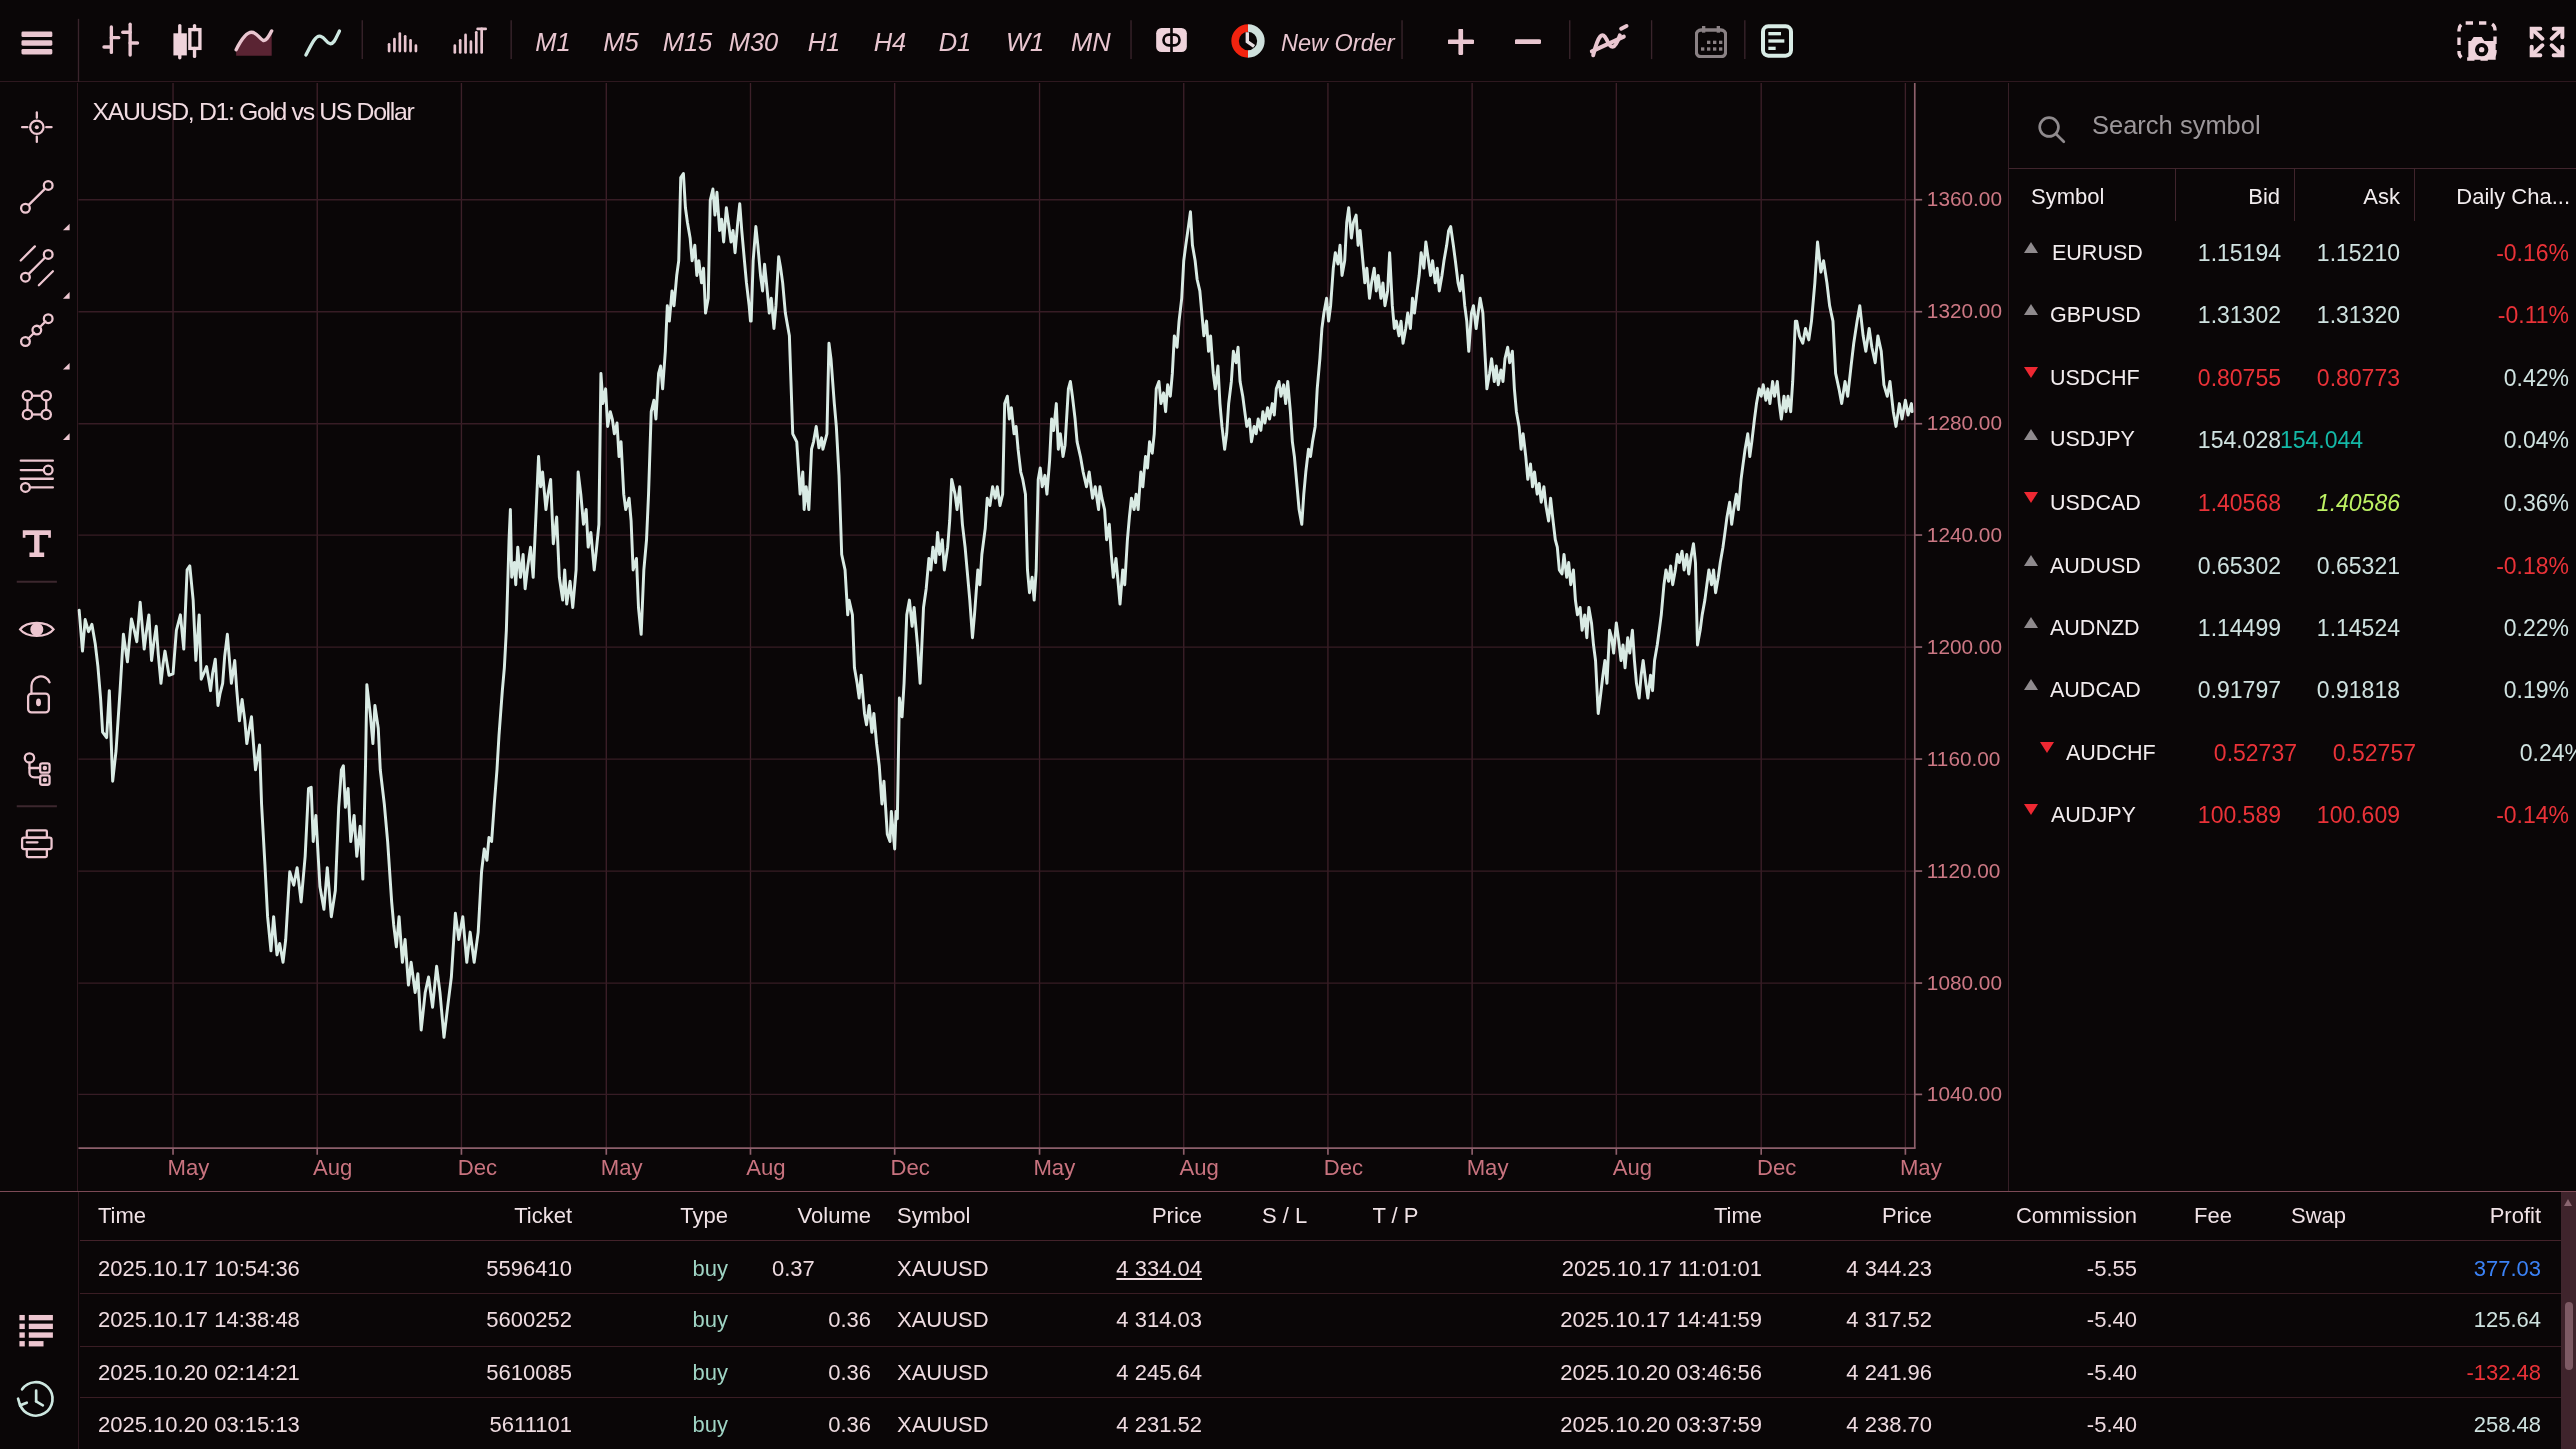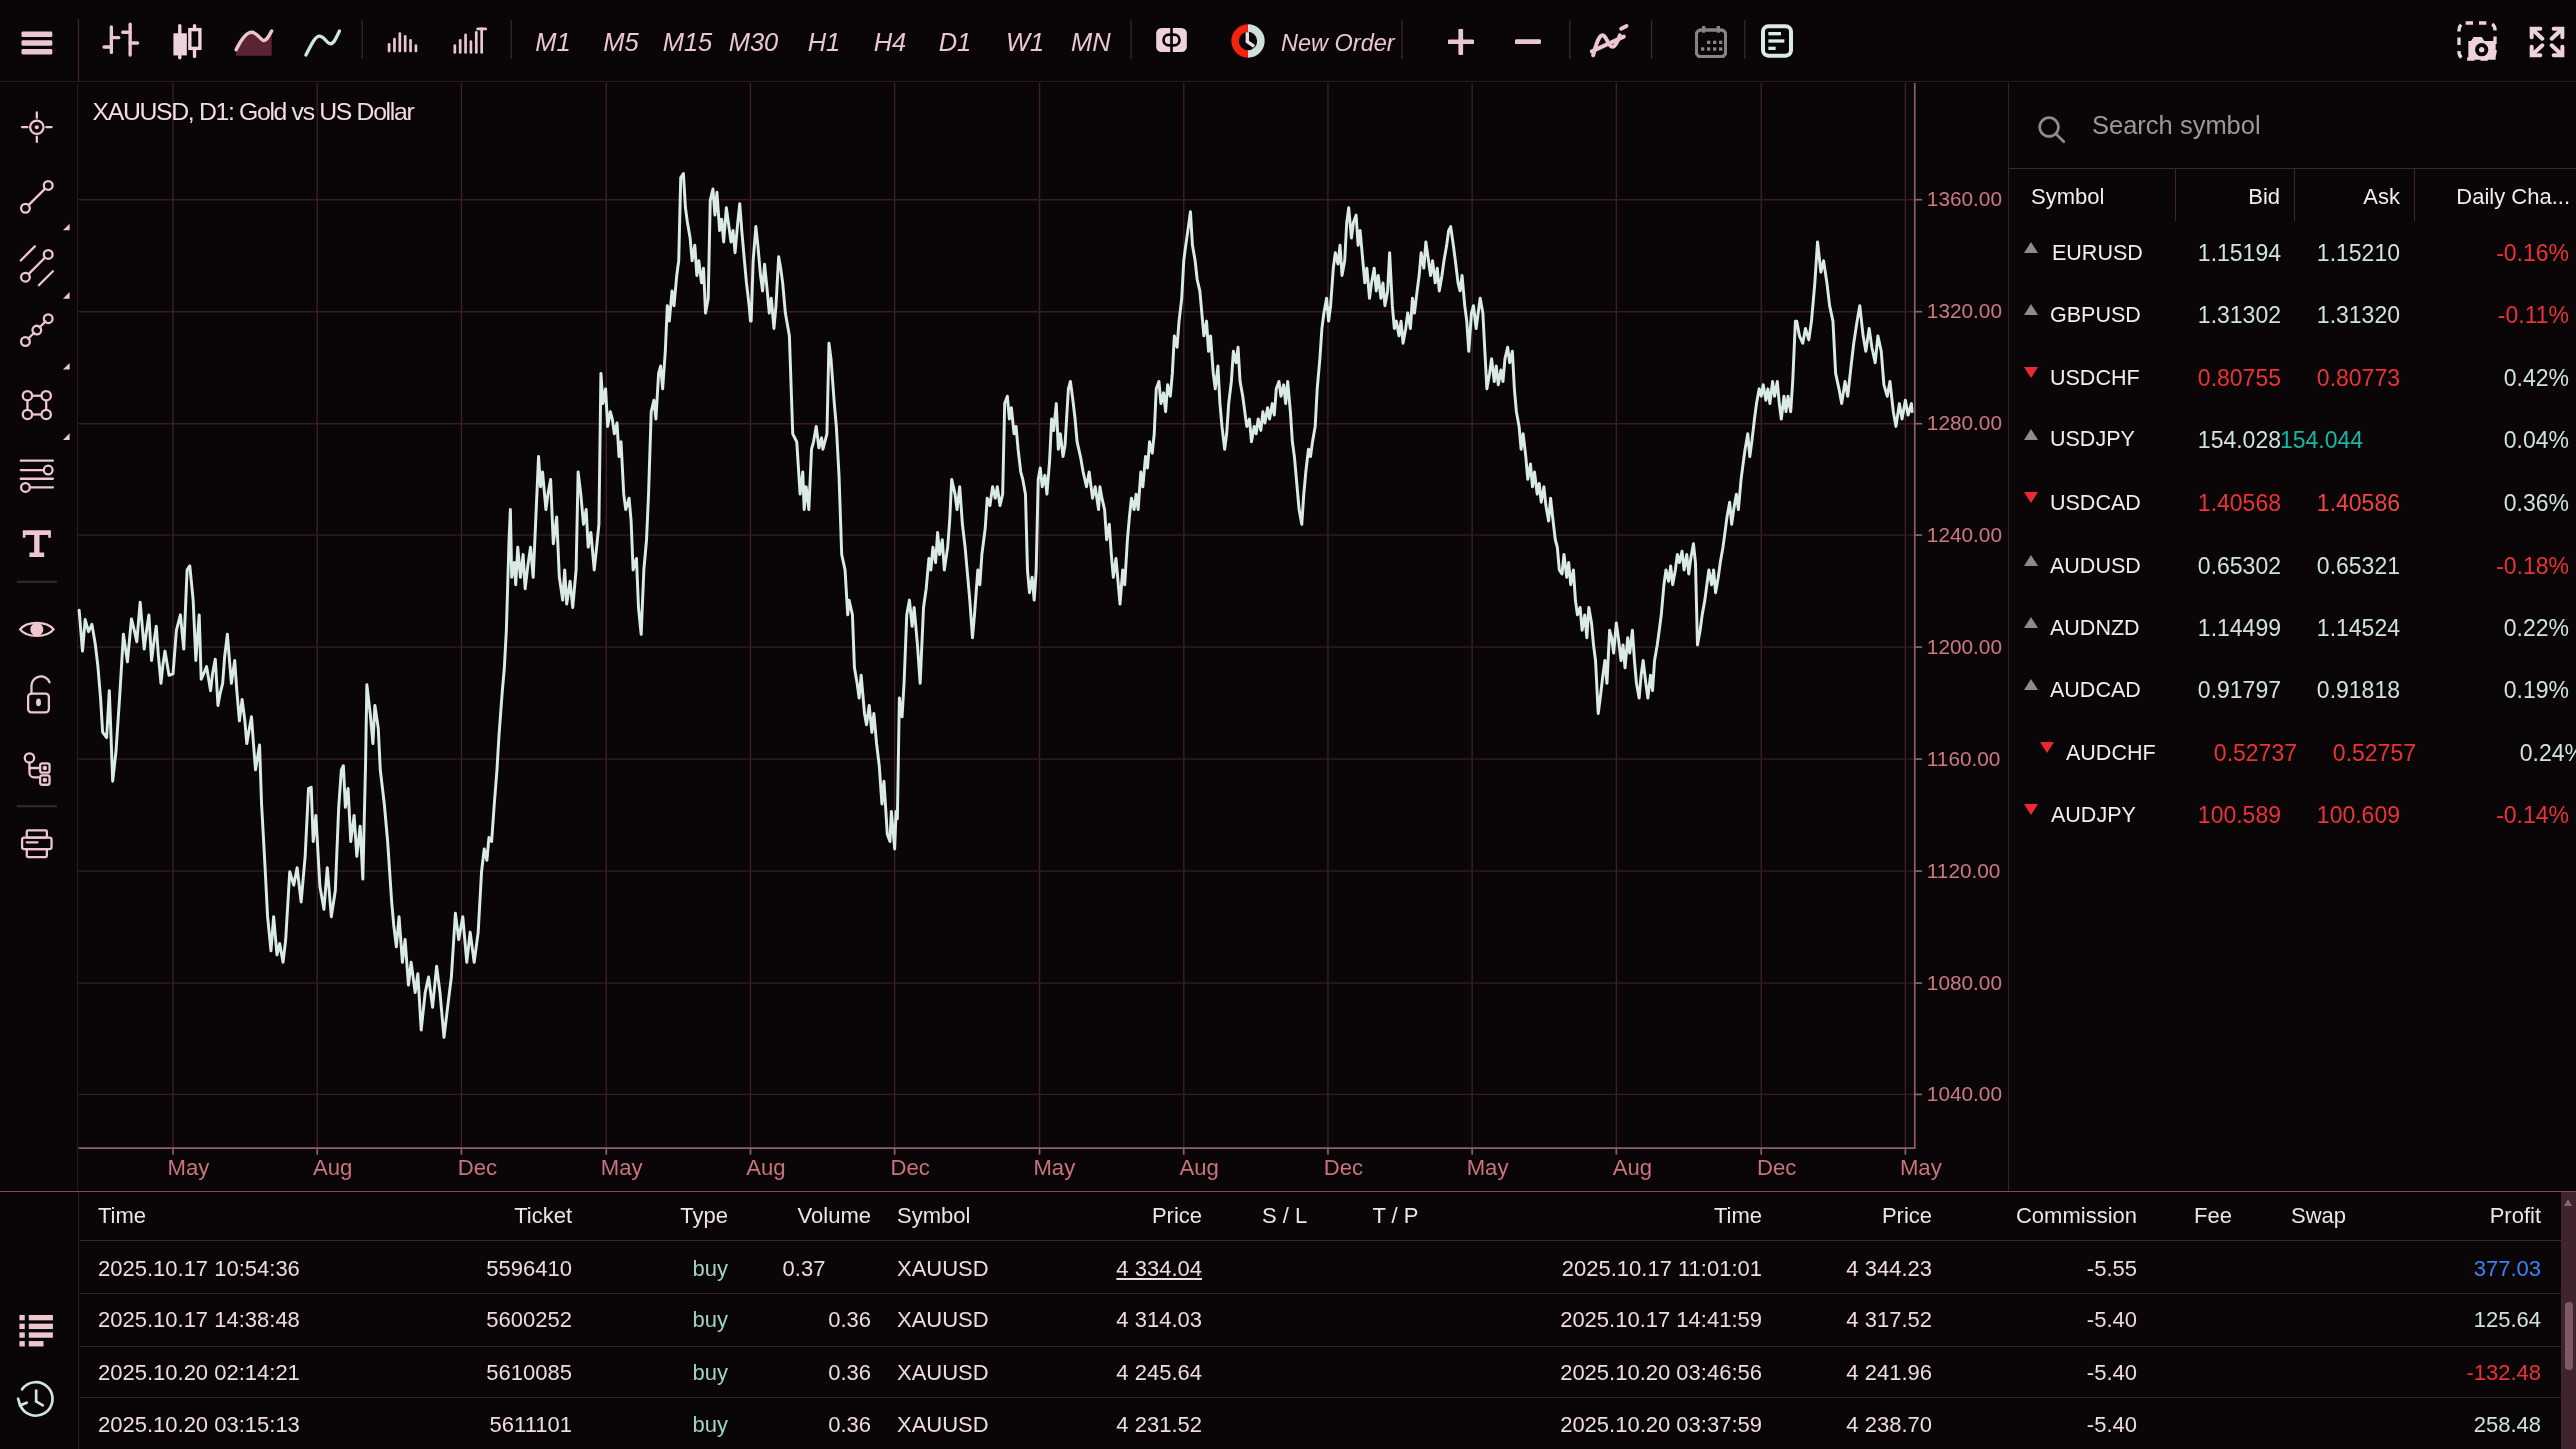--- a/index.html
+++ b/index.html
@@ -355,21 +355,21 @@
 <div class="abs" style="left:15.4px;top:2px;width:0;height:0;border-left:7.4px solid transparent;border-right:7.4px solid transparent;border-bottom:11.4px solid #8f8a8d;"></div>
 <div class="abs" style="left:41px;color:#f2ecee;font-size:21.5px;top:0;">USDJPY</div>
 <div class="abs" style="left:138px;width:134px;text-align:right;color:#cfe2e0;">154.028</div>
 <div class="abs" style="left:271px;width:134px;text-align:left;color:#14b8a6;">154.044</div>
 <div class="abs" style="left:419px;width:141px;text-align:right;color:#cfe2e0;">0.04%</div>
 </div>
       <div class="abs" style="top:407px;left:0;width:568px;height:27px;font-size:23px;">
 <div class="abs" style="left:15.4px;top:2px;width:0;height:0;border-left:7.4px solid transparent;border-right:7.4px solid transparent;border-top:11.4px solid #ee2832;"></div>
 <div class="abs" style="left:41px;color:#f2ecee;font-size:21.5px;top:0.7px;">USDCAD</div>
 <div class="abs" style="left:138px;width:134px;text-align:right;color:#ea3238;">1.40568</div>
-<div class="abs" style="left:257px;width:134px;text-align:right;color:#ef4444;">1.40586</div>
+<div class="abs" style="left:257px;width:134px;text-align:right;color:#bef264;font-style:italic;">1.40586</div>
 <div class="abs" style="left:419px;width:141px;text-align:right;color:#cfe2e0;">0.36%</div>
 </div>
       <div class="abs" style="top:470px;left:0;width:568px;height:27px;font-size:23px;">
 <div class="abs" style="left:15.4px;top:2px;width:0;height:0;border-left:7.4px solid transparent;border-right:7.4px solid transparent;border-bottom:11.4px solid #8f8a8d;"></div>
 <div class="abs" style="left:41px;color:#f2ecee;font-size:21.5px;top:0.7px;">AUDUSD</div>
 <div class="abs" style="left:138px;width:134px;text-align:right;color:#cfe2e0;">0.65302</div>
 <div class="abs" style="left:257px;width:134px;text-align:right;color:#cfe2e0;">0.65321</div>
 <div class="abs" style="left:419px;width:141px;text-align:right;color:#ea3238;">-0.18%</div>
 </div>
       <div class="abs" style="top:532px;left:0;width:568px;height:27px;font-size:23px;">
@@ -444,21 +444,21 @@
         <div class="abs" style="left:1764px;width:168px;text-align:right;color:#f0e2e6;">Price</div>
         <div class="abs" style="left:1969px;width:168px;text-align:right;color:#f0e2e6;">Commission</div>
         <div class="abs" style="left:2064px;width:168px;text-align:right;color:#f0e2e6;">Fee</div>
         <div class="abs" style="left:2178px;width:168px;text-align:right;color:#f0e2e6;">Swap</div>
         <div class="abs" style="left:2373px;width:168px;text-align:right;color:#f0e2e6;">Profit</div>
       </div>
       <div class="abs" style="top:64px;left:0;width:2576px;font-size:22px;">
         <div class="abs" style="left:98px;color:#eedbe0;">2025.10.17 10:54:36</div>
         <div class="abs" style="left:411px;width:161px;text-align:right;color:#eedbe0;">5596410</div>
         <div class="abs" style="left:634px;width:94px;text-align:right;color:#9fd4c4;">buy</div>
-        <div class="abs" style="left:737px;width:134px;text-align:center;color:#eedbe0;">0.37</div>
+        <div class="abs" style="left:772px;width:134px;text-align:left;color:#eedbe0;">0.37</div>
         <div class="abs" style="left:897px;color:#eedbe0;">XAUUSD</div>
         <div class="abs" style="left:1034px;width:168px;text-align:right;color:#eedbe0;text-decoration:underline;">4 334.04</div>
         <div class="abs" style="left:1427px;width:335px;text-align:right;color:#eedbe0;">2025.10.17 11:01:01</div>
         <div class="abs" style="left:1764px;width:168px;text-align:right;color:#eedbe0;">4 344.23</div>
         <div class="abs" style="left:1969px;width:168px;text-align:right;color:#eedbe0;">-5.55</div>
         <div class="abs" style="left:2373px;width:168px;text-align:right;color:#3b82f6;">377.03</div>
       </div>
       <div class="abs" style="top:115px;left:0;width:2576px;font-size:22px;">
         <div class="abs" style="left:98px;color:#eedbe0;">2025.10.17 14:38:48</div>
         <div class="abs" style="left:411px;width:161px;text-align:right;color:#eedbe0;">5600252</div>

